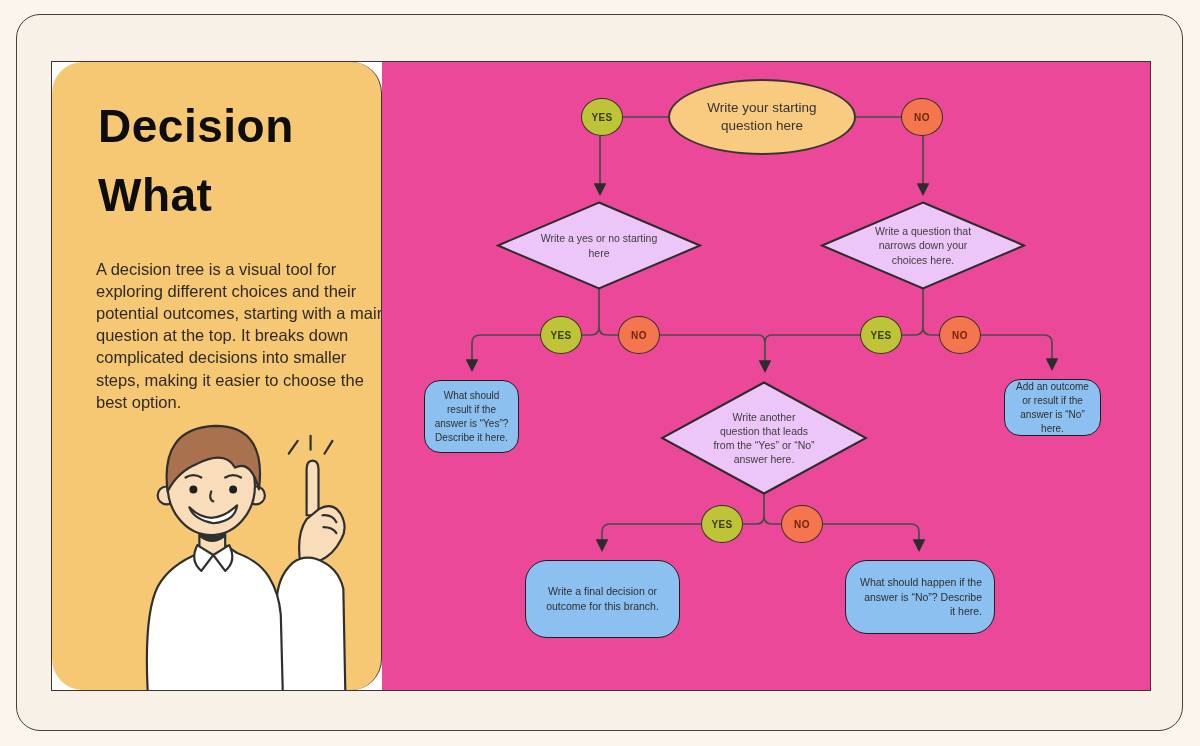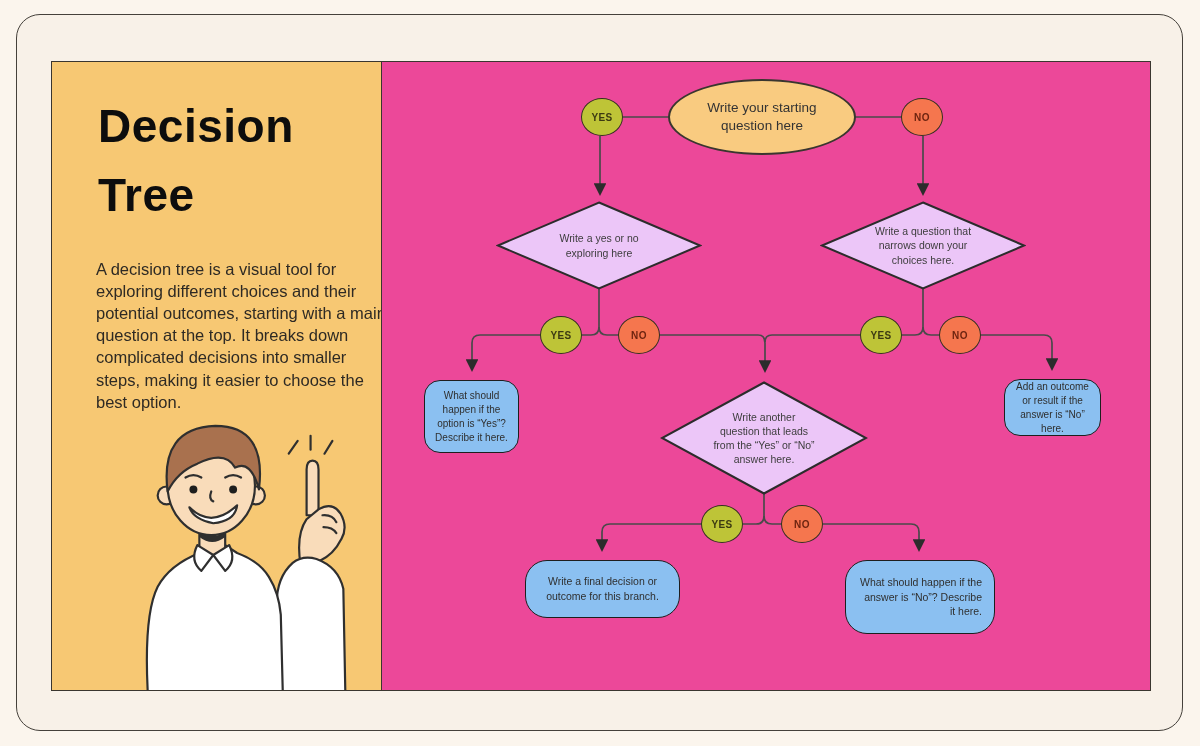--- a/index.html
+++ b/index.html
@@ -14,21 +14,21 @@
     position:absolute; left:16px; top:14px; width:1167px; height:717px;
     background:#f8f1e8; border:1.6px solid #45413b; border-radius:24px;
   }
   .inner {
     position:absolute; left:34px; top:46px; width:1100px; height:630px;
     display:flex; border:1.6px solid #3a362f; background:#fff;
   }
   
   .left-panel {
     position:relative; width:330px; height:100%; background:#f7c873;
-    border-right:1.6px solid #3a362f; overflow:hidden; flex:0 0 330px;
+    border-right:1.6px solid #3a362f; overflow:hidden; flex:0 0 330px;border-radius:31px;
   }
   .panel-title {
     position:absolute; left:46px; top:30px;
     font-size:46px; font-weight:800; color:#0d0d0d; line-height:1.5;
     letter-spacing:0.5px;
   }
   .panel-desc {
     position:absolute; left:44px; top:196px; width:294px;
     font-size:16.5px; line-height:1.34; color:#2e2a24;
   }
@@ -62,21 +62,21 @@
 </head>
 <body>
 
 <div class="screen">
   <div class="card">
     <div class="inner">
 
       <div class="left-panel">
         <div class="panel-title">
           <div>Decision</div>
-          <div>Tree</div>
+          <div>What</div>
         </div>
         <div class="panel-desc">A decision tree is a visual tool for exploring different choices and their potential outcomes, starting with a main question at the top. It breaks down complicated decisions into smaller steps, making it easier to choose the best option.</div>
 
         <div class="illustration">
           <svg viewBox="0 0 220 280" width="222" height="278">
             <g stroke="#2f2f2f" stroke-width="2.2" stroke-linecap="round" stroke-linejoin="round">
 
               <path d="M148 40 L157 27" fill="none"></path>
               <path d="M170 22 L170 36" fill="none"></path>
               <path d="M192 27 L184 40" fill="none"></path>
@@ -156,49 +156,49 @@
 
         <div class="node ellipse" style="left:286px; top:17px; width:188px; height:76px;">Write your starting question here</div>
 
         <div class="node chip yes" style="left:199px; top:36px; width:42px; height:38px;">YES</div>
         <div class="node chip no" style="left:519px; top:36px; width:42px; height:38px;">NO</div>
 
         <div class="node diamond" style="left:114px; top:139px; width:206px; height:89px;">
           <svg viewBox="0 0 206 89" preserveAspectRatio="none">
             <polygon points="103,1.5 204,44.5 103,87.5 2,44.5" fill="#ecc6f8" stroke="#2c2c2c" stroke-width="2"></polygon>
           </svg>
-          <div class="dtext">Write a yes or no exploring here</div>
+          <div class="dtext">Write a yes or no starting here</div>
         </div>
 
         <div class="node diamond" style="left:438px; top:139px; width:206px; height:89px;text-decoration:underline;">
           <svg viewBox="0 0 206 89" preserveAspectRatio="none">
             <polygon points="103,1.5 204,44.5 103,87.5 2,44.5" fill="#ecc6f8" stroke="#2c2c2c" stroke-width="2"></polygon>
           </svg>
           <div class="dtext">Write a question that narrows down your choices here.</div>
         </div>
 
         <div class="node chip yes" style="left:158px; top:254px; width:42px; height:38px;">YES</div>
         <div class="node chip no" style="left:236px; top:254px; width:42px; height:38px;">NO</div>
 
         <div class="node chip yes" style="left:478px; top:254px; width:42px; height:38px;">YES</div>
         <div class="node chip no" style="left:557px; top:254px; width:42px; height:38px;">NO</div>
 
-        <div class="node bluebox" style="left:42px; top:318px; width:95px; height:73px;">What should happen if the option is “Yes”? Describe it here.</div>
+        <div class="node bluebox" style="left:42px; top:318px; width:95px; height:73px;">What should result if the answer is “Yes”? Describe it here.</div>
 
         <div class="node bluebox" style="left:622px; top:317px; width:97px; height:57px;">Add an outcome or result if the answer is “No” here.</div>
 
         <div class="node diamond" style="left:278px; top:319px; width:208px; height:114px;">
           <svg viewBox="0 0 208 114" preserveAspectRatio="none">
             <polygon points="104,1.5 206,57 104,112.5 2,57" fill="#ecc6f8" stroke="#2c2c2c" stroke-width="2"></polygon>
           </svg>
           <div class="dtext" style="padding:0 52px;">Write another question that leads from the “Yes” or “No” answer here.</div>
         </div>
 
         <div class="node chip yes" style="left:319px; top:443px; width:42px; height:38px;">YES</div>
         <div class="node chip no" style="left:399px; top:443px; width:42px; height:38px;">NO</div>
 
-        <div class="node bluebox big" style="left:143px; top:498px; width:155px; height:58px;">Write a final decision or outcome for this branch.</div>
+        <div class="node bluebox big" style="left:143px; top:498px; width:155px; height:78px;">Write a final decision or outcome for this branch.</div>
         <div class="node bluebox big" style="left:463px; top:498px; width:150px; height:74px;text-align:right;">What should happen if the answer is “No”? Describe it here.</div>
 
       </div>
     </div>
   </div>
 </div>
 
 </body></html>

